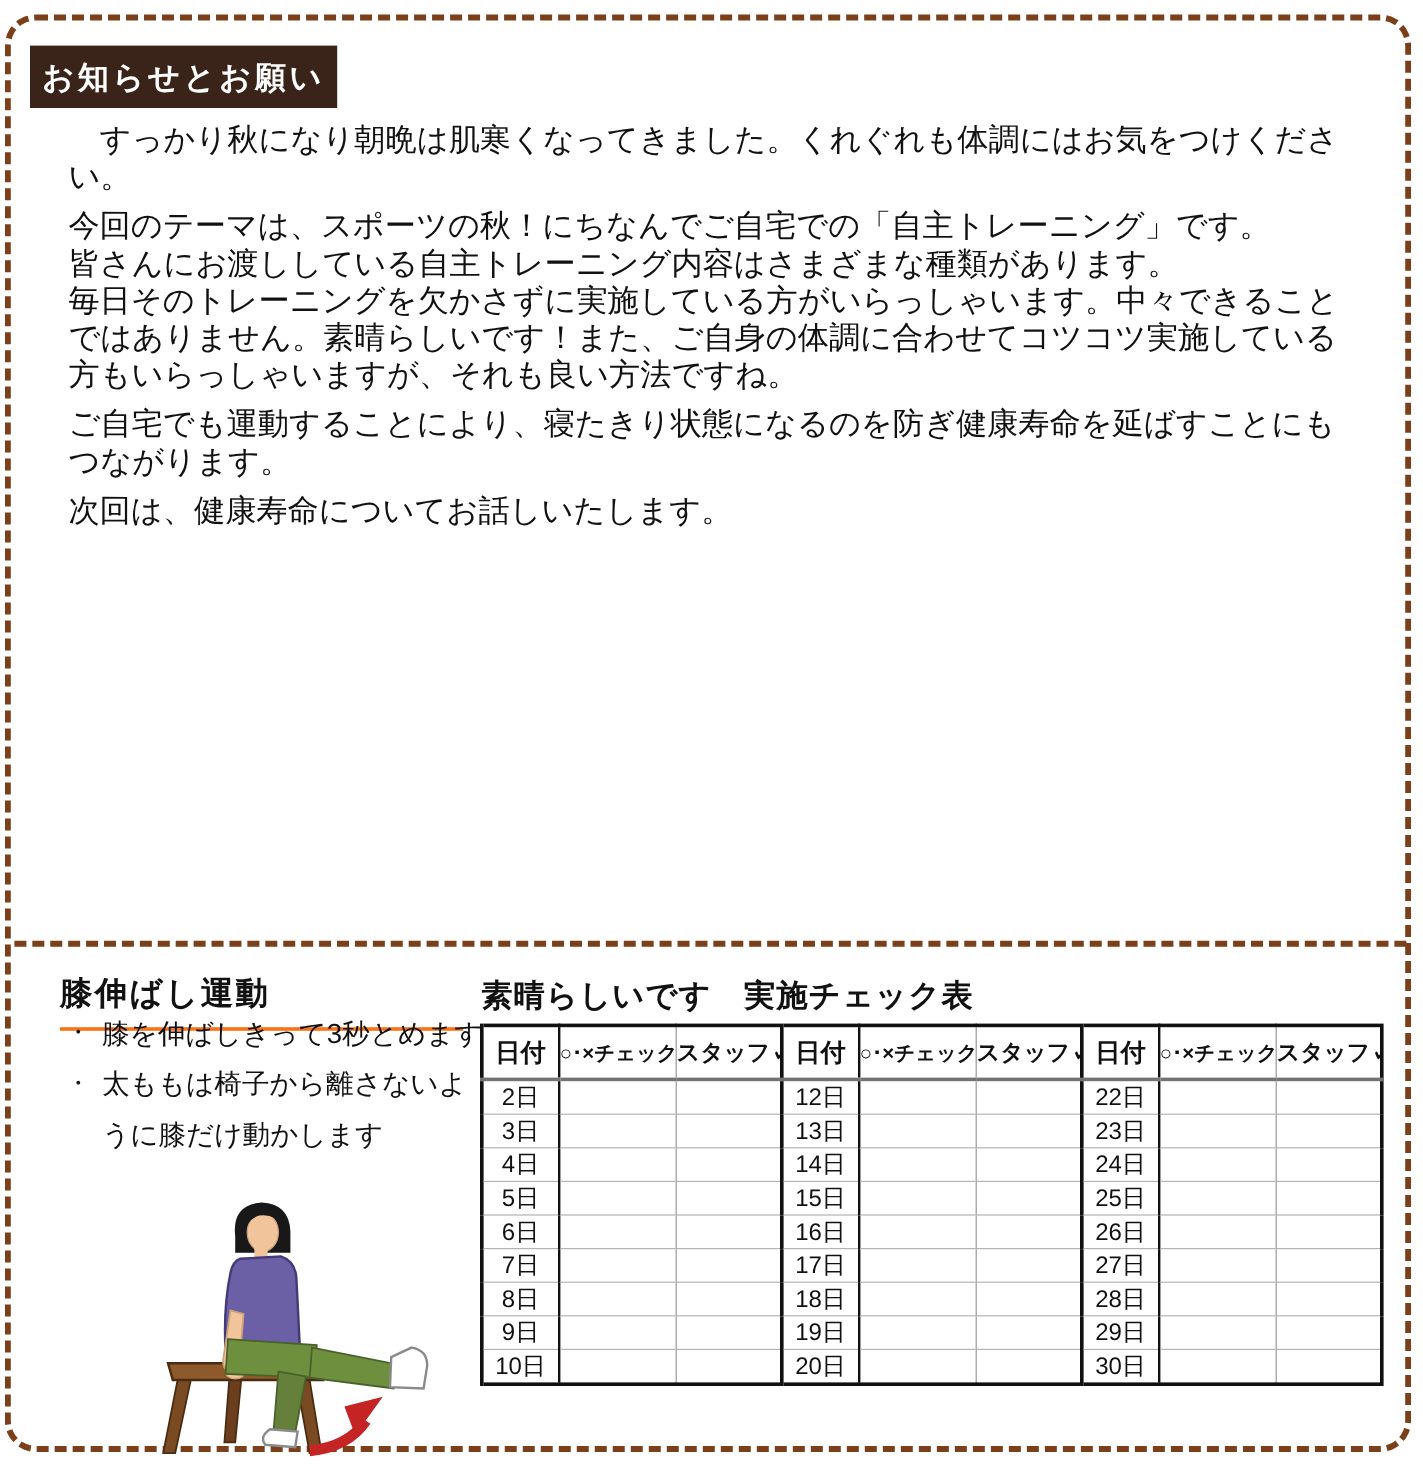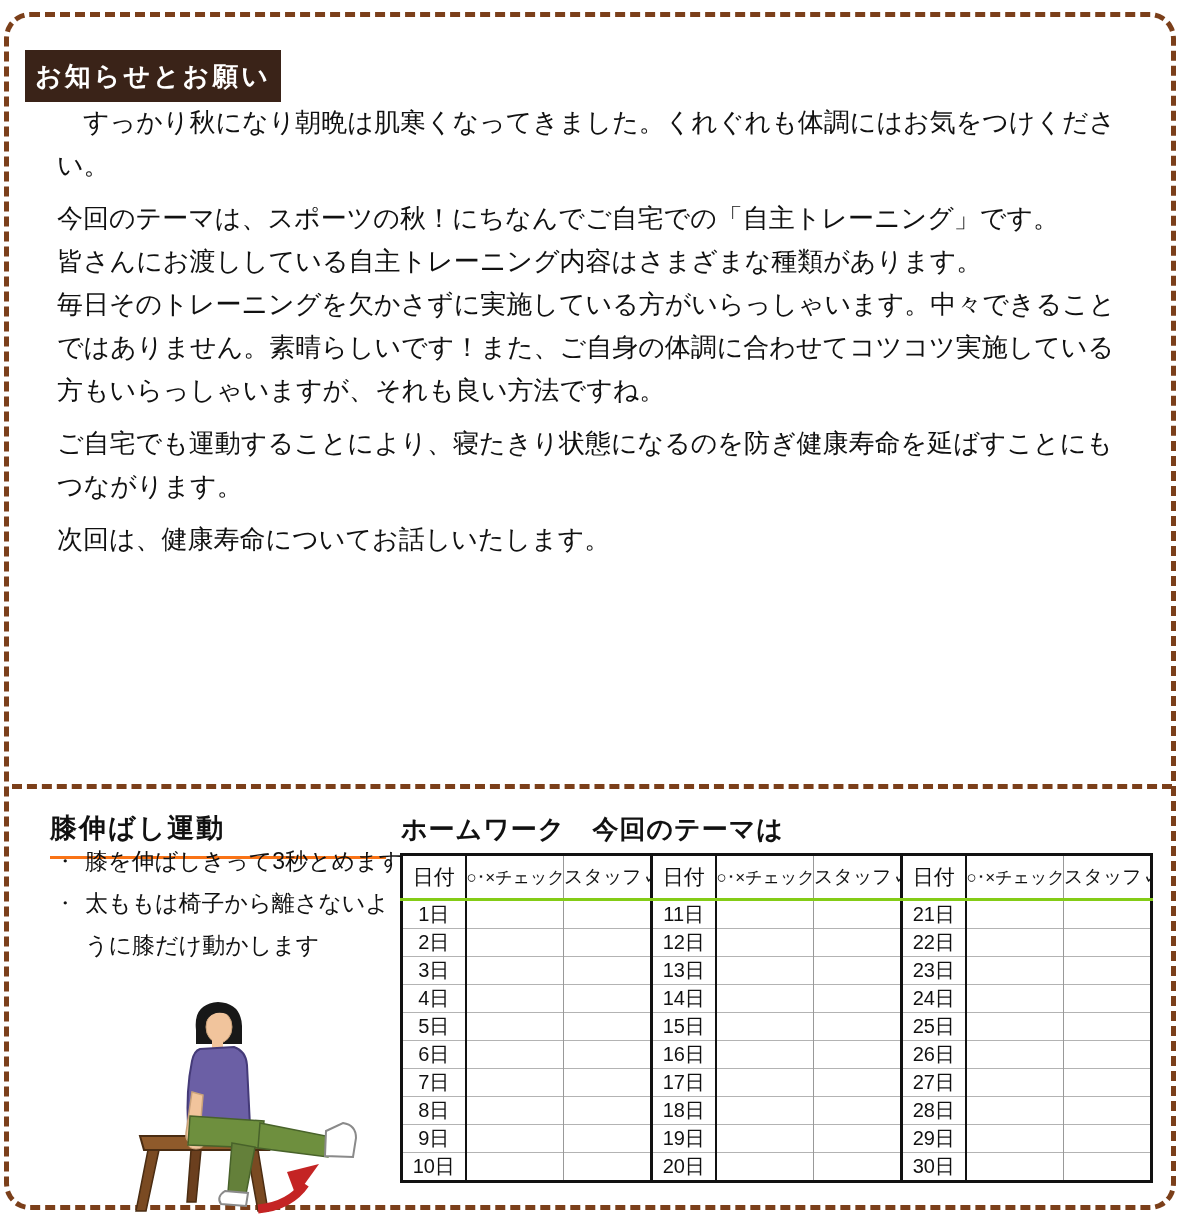--- a/index.html
+++ b/index.html
@@ -21,30 +21,30 @@
     pointer-events: none;
   }
   .badge {
     position: absolute;
     left: 25px; top: 38px;
     width: 256px; height: 52px;
     background: #3a2318;
     color: #ffffff;
     font-size: 26px; font-weight: bold;
     letter-spacing: 3px;
-    display: flex; align-items: center; justify-content: center; margin-top: 12px;
+    display: flex; align-items: center; justify-content: center;
   }
   .content {
     position: absolute;
     left: 57px; top: 101px;
     width: 1080px;
   }
   .content p {
     font-size: 26px;
-    line-height: 43px;
+    line-height: 31px;
     white-space: pre-line;
     margin-bottom: 10px;
     letter-spacing: 0px;
   }
   .divider {
     position: absolute;
     left: 12px; top: 784px;
     width: 1160px;
     border-top: 5px dashed #7b3f1a;
   }
@@ -101,22 +101,22 @@
   table.check th, table.check td {
     padding: 0;
     text-align: center;
     vertical-align: middle;
     white-space: nowrap;
     overflow: hidden;
     background: #ffffff;
   }
   table.check th {
     height: 45px;
-    border-bottom: 3px solid #84cc16;
-    font-weight: normal;
+    border-bottom: 3px solid #737373;
+    font-weight: bold;
   }
   table.check td { height: 28px; font-size: 20px; }
   table.check tr.last td { height: 30px; }
   .c-date  { width: 64px; border-left: 3px solid #111111; border-right: 2px solid #111111; font-size: 21px; }
   .c-check { width: 98px; border-right: 1px solid #999999; font-size: 17px; }
   .c-staff { width: 88px; border-right: 3px solid #111111; font-size: 19px; }
   table.check td { border-top: 1px solid #b3b3b3; }
   td.diag {
     border-left: none;
     border-right: 3px solid #111111;
@@ -177,50 +177,39 @@
       <path d="M120 145 L143 149 L134 196 L116 194 Z" fill="#64803a" stroke="#48622a" stroke-width="1.5"></path>
       <path d="M113 193 L136 195 L134 208 L109 206 Q104 199 113 193 Z" fill="#ffffff" stroke="#8a8a8a" stroke-width="2"></path>
     </g>
 
     <g>
       <path d="M146 211 Q178 208 193 186" fill="none" stroke="#c42424" stroke-width="9"></path>
       <polygon points="184,198 207,166 175,174" fill="#c42424"></polygon>
     </g>
   </svg>
 
-  <div class="homework-title">ホームワーク　今回のテーマは</div>
+  <div class="homework-title">素晴らしいです　実施チェック表</div>
 
   <div class="homework-table-wrap">
     <table class="check" id="check-table">
       <thead>
           <tr>
             <th class="c-date">日付</th>
             <th class="c-check">○･×チェック</th>
             <th class="c-staff">スタッフ✓</th>
             <th class="c-date">日付</th>
             <th class="c-check">○･×チェック</th>
             <th class="c-staff">スタッフ✓</th>
             <th class="c-date">日付</th>
             <th class="c-check">○･×チェック</th>
             <th class="c-staff">スタッフ✓</th>
           </tr>
         </thead>
       <tbody>
           <tr>
-            <td class="c-date">1日</td>
-            <td class="c-check"></td>
-            <td class="c-staff"></td>
-            <td class="c-date">11日</td>
-            <td class="c-check"></td>
-            <td class="c-staff"></td>
-            <td class="c-date">21日</td>
-            <td class="c-check"></td>
-            <td class="c-staff"></td>
-          </tr>
-          <tr>
             <td class="c-date">2日</td>
             <td class="c-check"></td>
             <td class="c-staff"></td>
             <td class="c-date">12日</td>
             <td class="c-check"></td>
             <td class="c-staff"></td>
             <td class="c-date">22日</td>
             <td class="c-check"></td>
             <td class="c-staff"></td>
           </tr>

